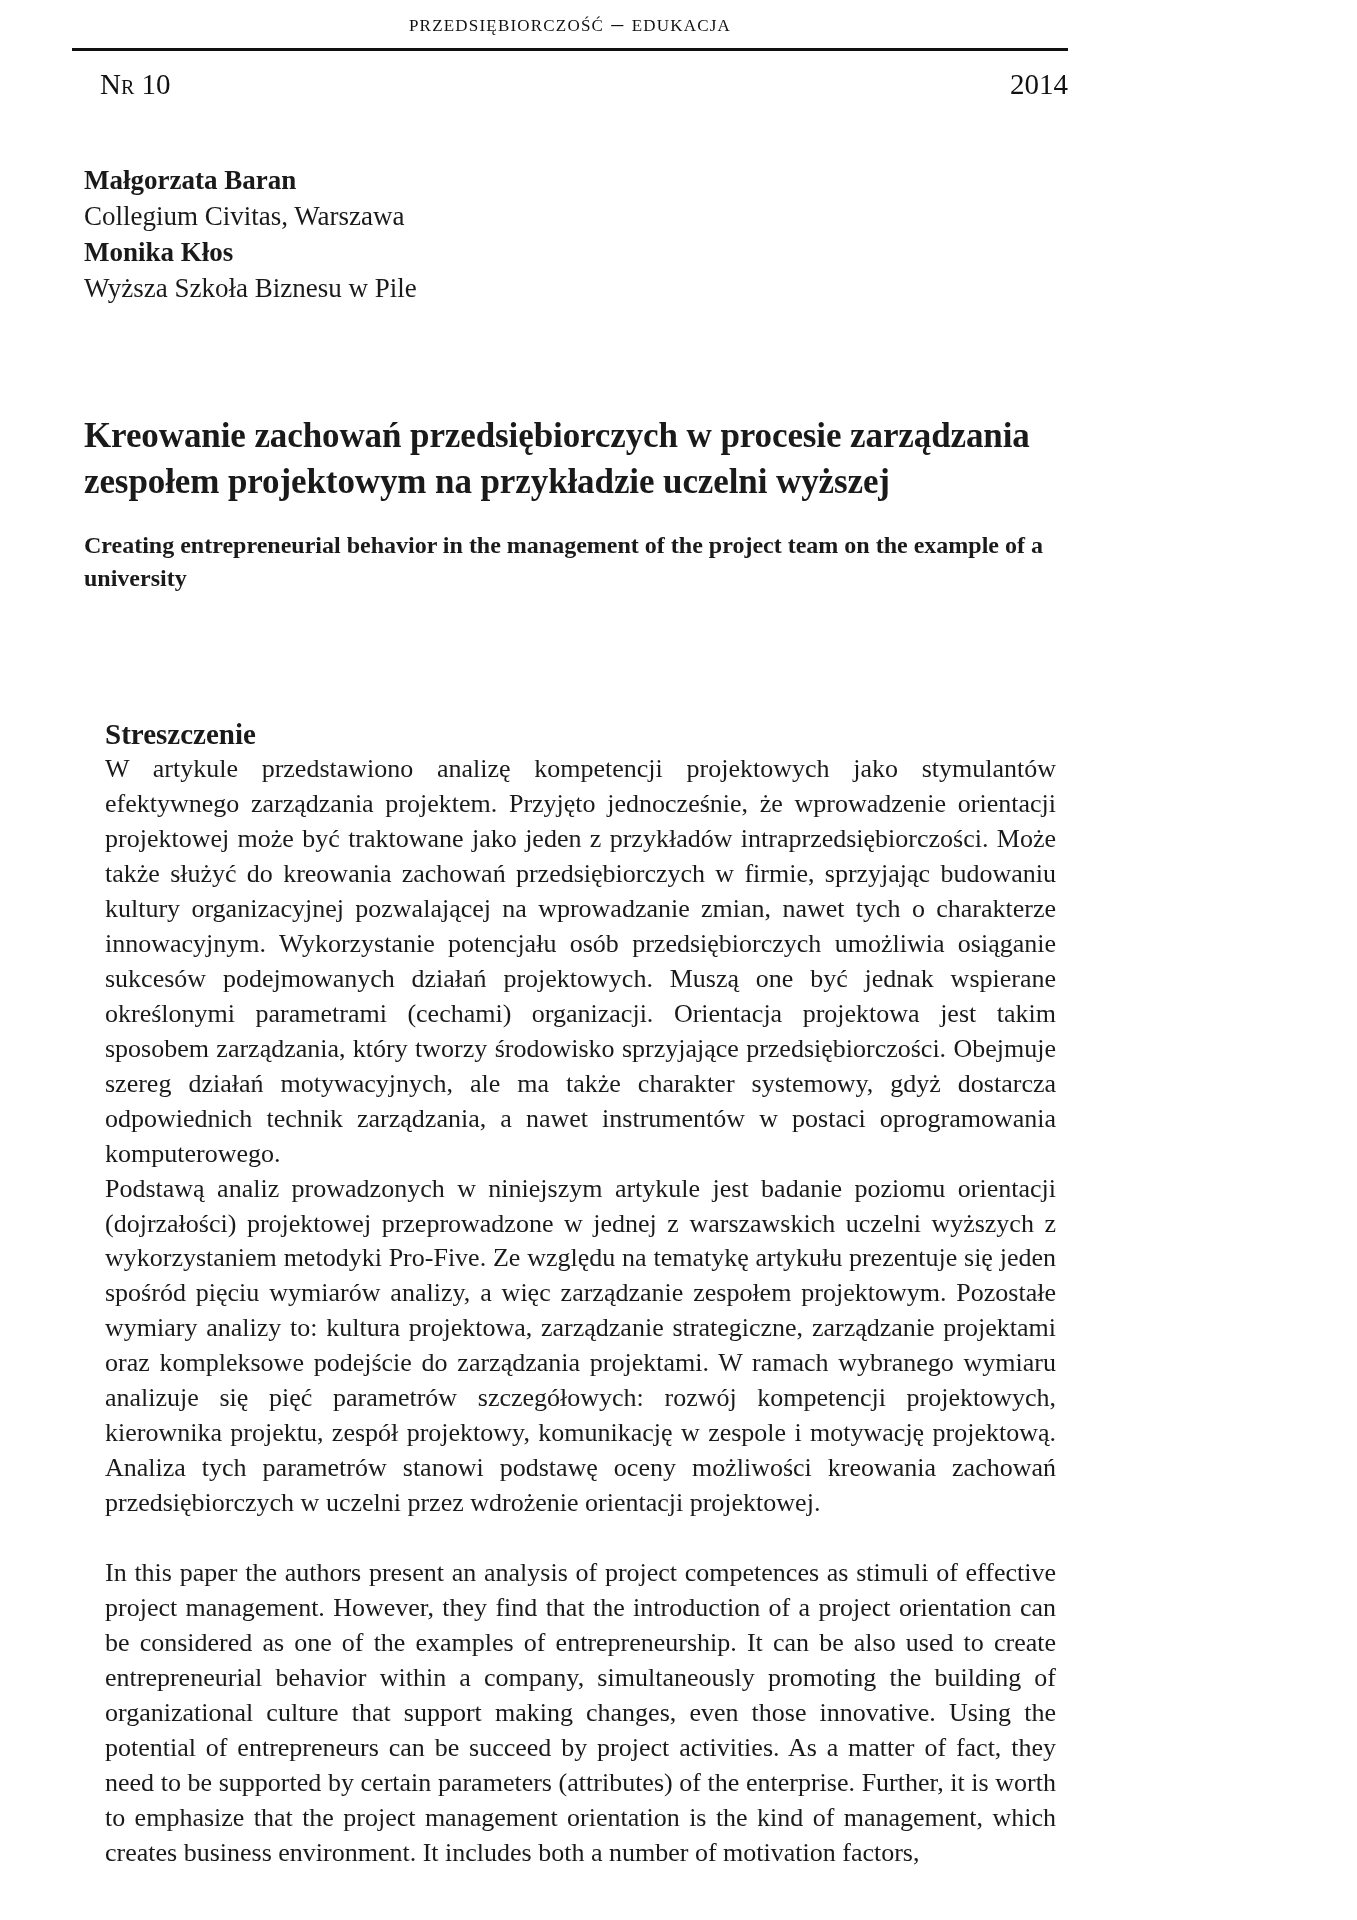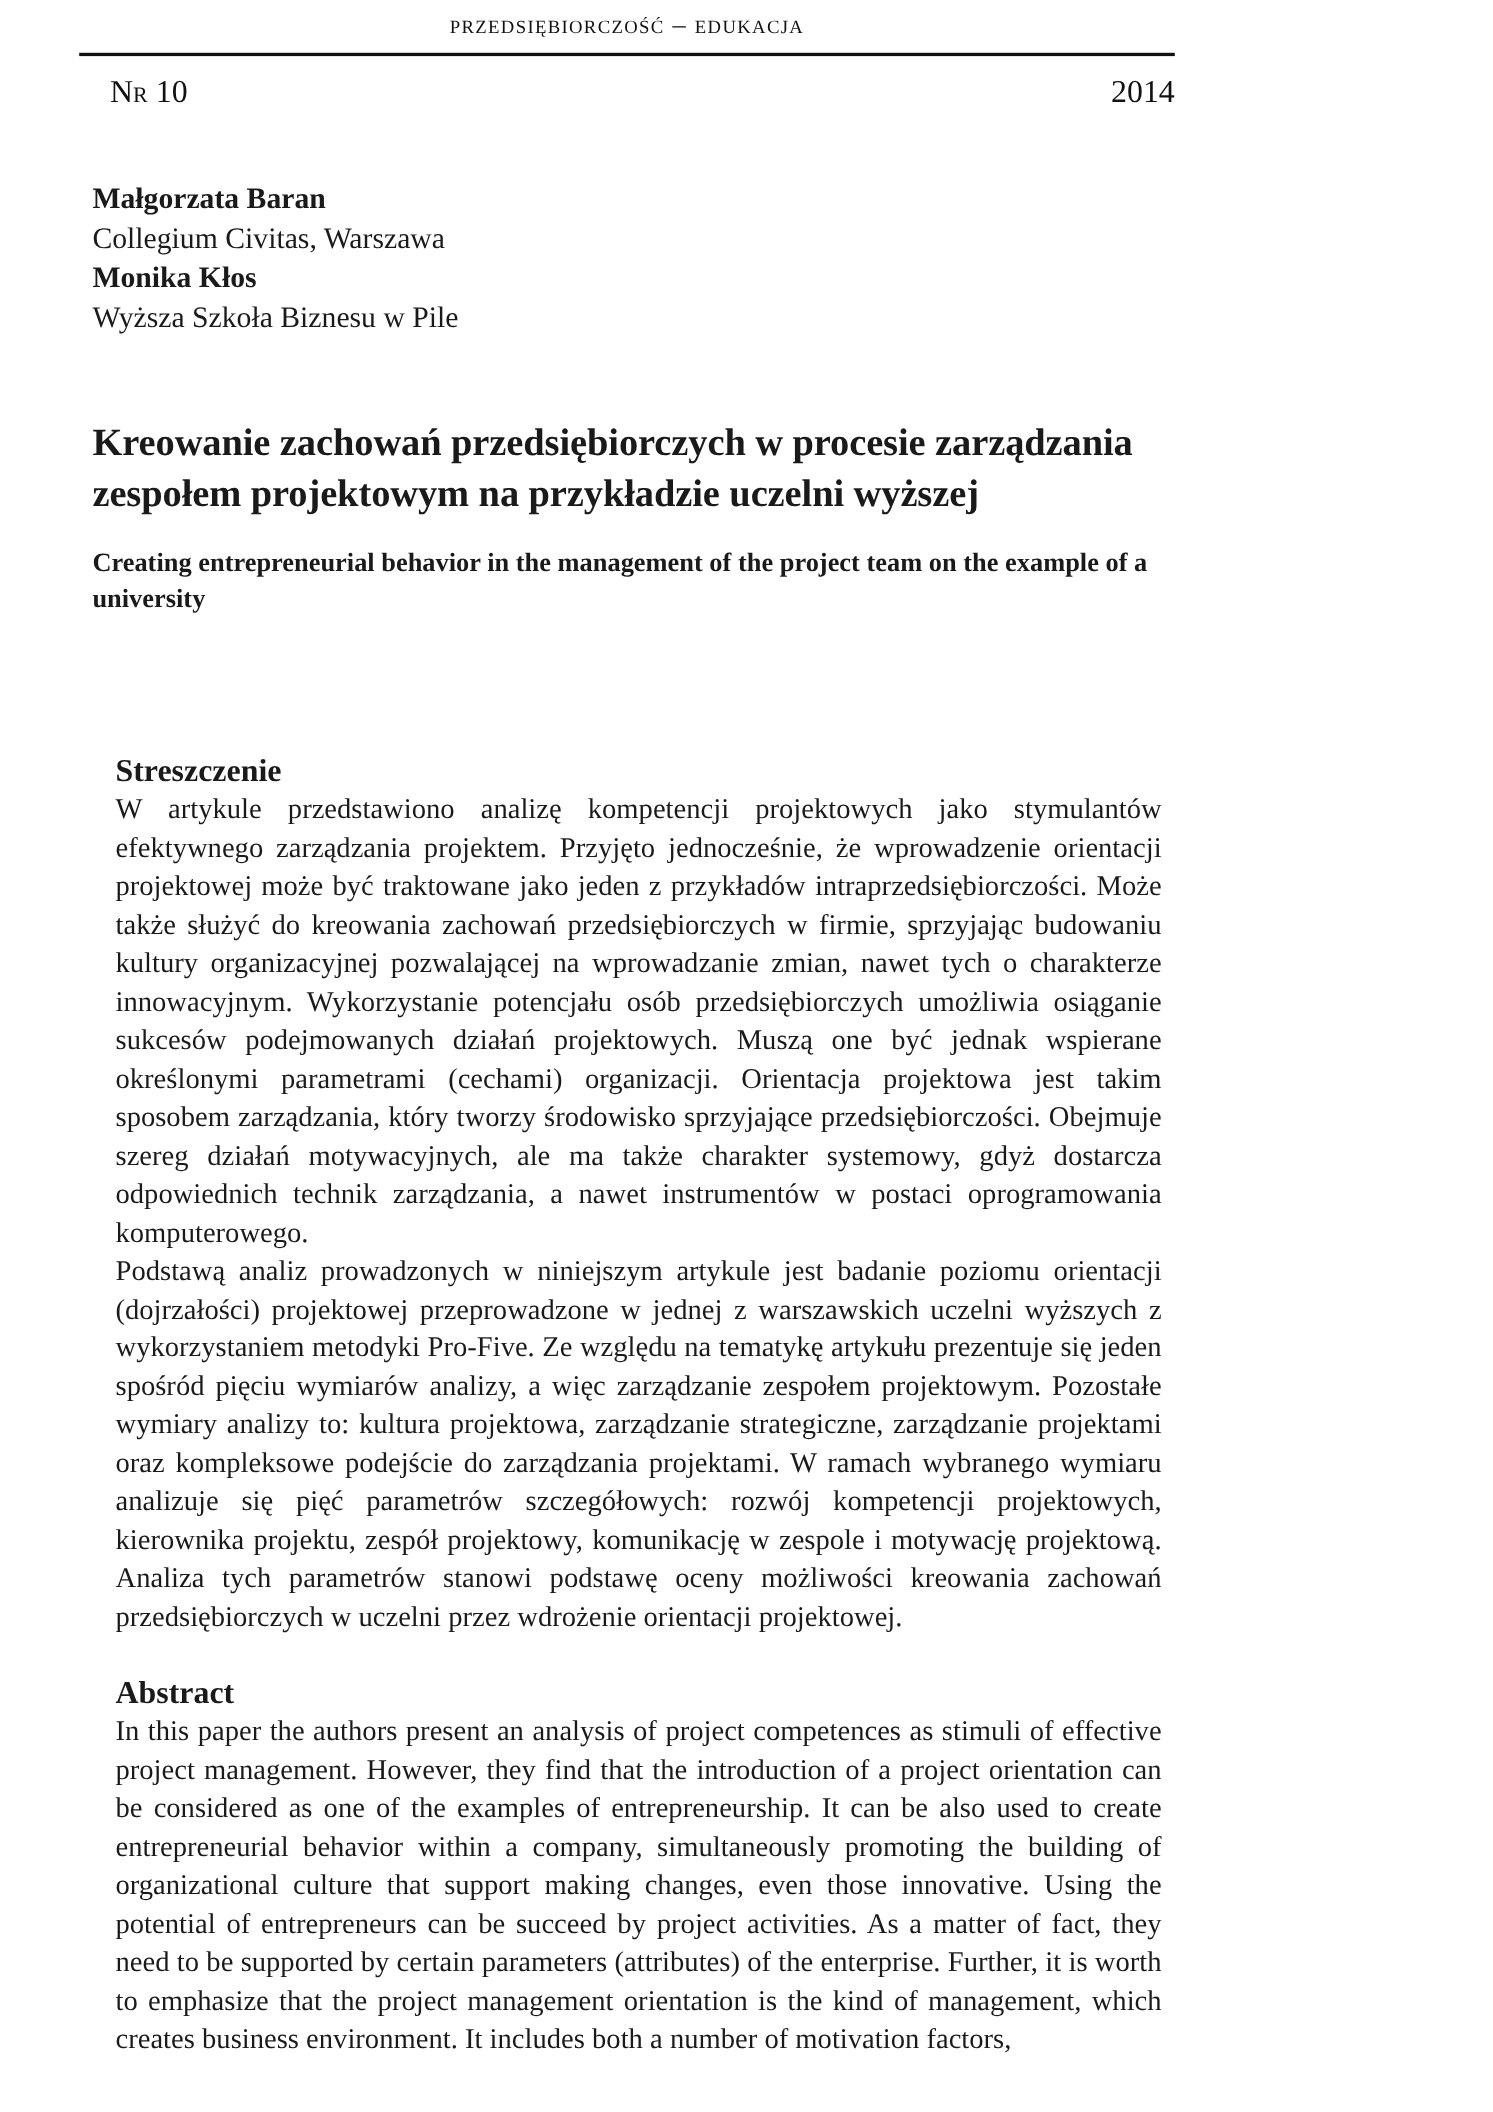--- a/index.html
+++ b/index.html
@@ -57,21 +57,21 @@
     margin-top: 62px;
     font-size: 27px;
     line-height: 1.33;
     padding-left: 12px;
   }
   .author-name { font-weight: bold; }
   .author-affil { font-weight: normal; }
 
   
   .title-block {
-    margin-top: 73px;
+    margin-top: 106px;
     padding-left: 12px;
   }
   .title-pl {
     font-size: 35px;
     font-weight: bold;
     line-height: 1.33;
     letter-spacing: -0.1px;
   }
   .title-en {
     font-size: 24px;
@@ -137,21 +137,20 @@
 
     <div class="abs-block">
       <div class="abs-heading">Streszczenie</div>
       <div class="abs-body">
         <p>W artykule przedstawiono analizę kompetencji projektowych jako stymulantów efektywnego zarządzania projektem. Przyjęto jednocześnie, że wprowadzenie orientacji projektowej może być traktowane jako jeden z przykładów intraprzedsiębiorczości. Może także służyć do kreowania zachowań przedsiębiorczych w firmie, sprzyjając budowaniu kultury organizacyjnej pozwalającej na wprowadzanie zmian, nawet tych o charakterze innowacyjnym. Wykorzystanie potencjału osób przedsiębiorczych umożliwia osiąganie sukcesów podejmowanych działań projektowych. Muszą one być jednak wspierane określonymi parametrami (cechami) organizacji. Orientacja projektowa jest takim sposobem zarządzania, który tworzy środowisko sprzyjające przedsiębiorczości. Obejmuje szereg działań motywacyjnych, ale ma także charakter systemowy, gdyż dostarcza odpowiednich technik zarządzania, a nawet instrumentów w postaci oprogramowania komputerowego.</p>
         <p>Podstawą analiz prowadzonych w niniejszym artykule jest badanie poziomu orientacji (dojrzałości) projektowej przeprowadzone w jednej z warszawskich uczelni wyższych z wykorzystaniem metodyki Pro-Five. Ze względu na tematykę artykułu prezentuje się jeden spośród pięciu wymiarów analizy, a więc zarządzanie zespołem projektowym. Pozostałe wymiary analizy to: kultura projektowa, zarządzanie strategiczne, zarządzanie projektami oraz kompleksowe podejście do zarządzania projektami. W ramach wybranego wymiaru analizuje się pięć parametrów szczegółowych: rozwój kompetencji projektowych, kierownika projektu, zespół projektowy, komunikację w zespole i motywację projektową. Analiza tych parametrów stanowi podstawę oceny możliwości kreowania zachowań przedsiębiorczych w uczelni przez wdrożenie orientacji projektowej.</p>
       </div>
     </div>
 
     <div class="abs-block">
-      <div class="abs-heading">Abstract</div>
       <div class="abs-body">
         <p>In this paper the authors present an analysis of project competences as stimuli of effective project management. However, they find that the introduction of a project orientation can be considered as one of the examples of entrepreneurship. It can be also used to create entrepreneurial behavior within a company, simultaneously promoting the building of organizational culture that support making changes, even those innovative. Using the potential of entrepreneurs can be succeed by project activities. As a matter of fact, they need to be supported by certain parameters (attributes) of the enterprise. Further, it is worth to emphasize that the project management orientation is the kind of management, which creates business environment. It includes both a number of motivation factors,</p>
       </div>
     </div>
 
   </div>
 
 </div>
 
 </body></html>

